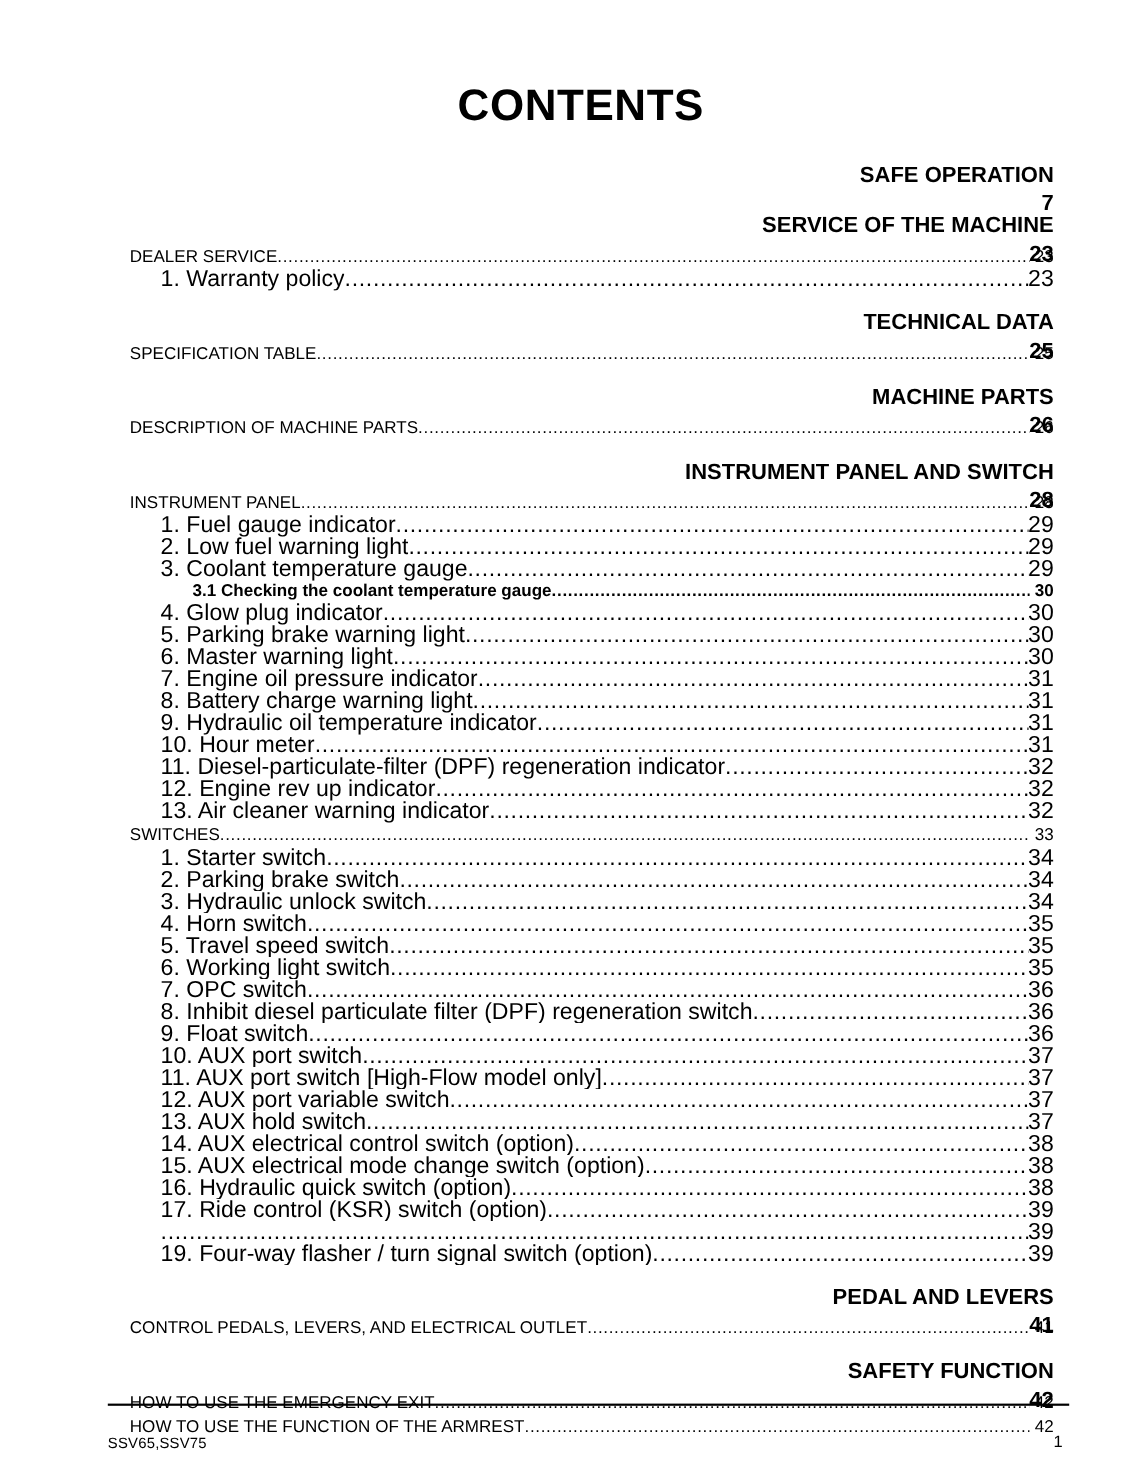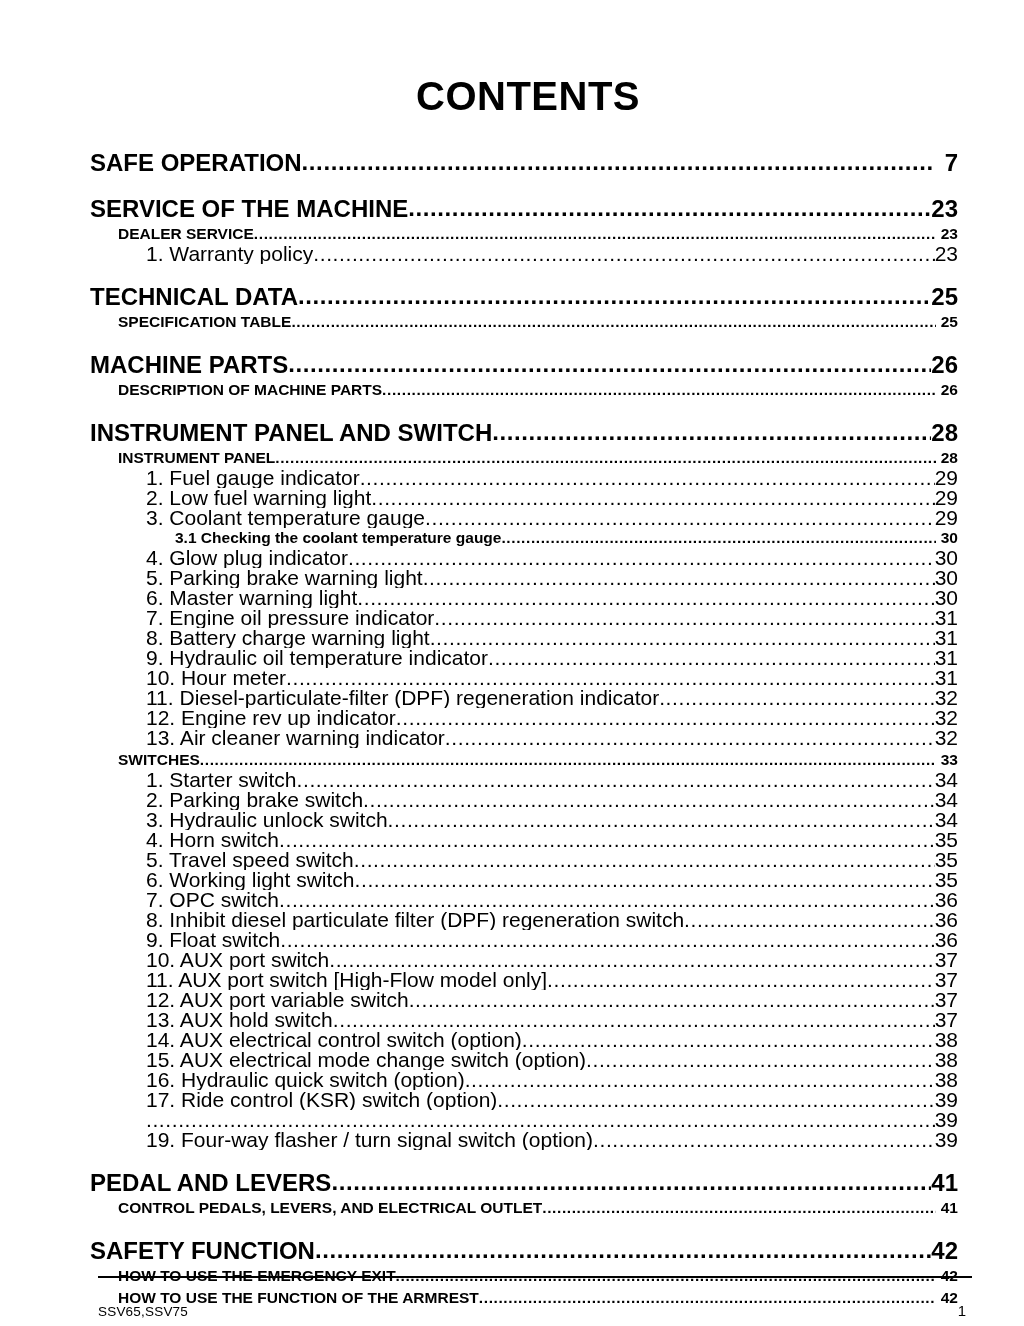--- a/index.html
+++ b/index.html
@@ -69,33 +69,34 @@
     letter-spacing: 0.6px;
   }
 
   .toc-entry .pageno {
     flex: 0 0 auto;
     text-align: right;
   }
 
   
   .lvl1 {
-    font-size: 24px;
+    font-size: 20px;
     font-weight: bold;
     height: 30px;
     line-height: 26px;
     padding-left: 0px;
+    flex-direction: column;
   }
   .lvl1 .pageno { font-weight: bold; min-width: 26px; }
   .lvl1 .leader { position: relative; top: -1px; }
 
   
   .lvl2 {
     font-size: 15.5px;
-    font-weight: bold;
+    font-weight: normal;
     height: 22px;
     line-height: 20px;
     padding-left: 28px;
   }
   .lvl2 .pageno { min-width: 22px; }
 
   
   .lvl3 {
     font-size: 21px;
     font-weight: normal;

